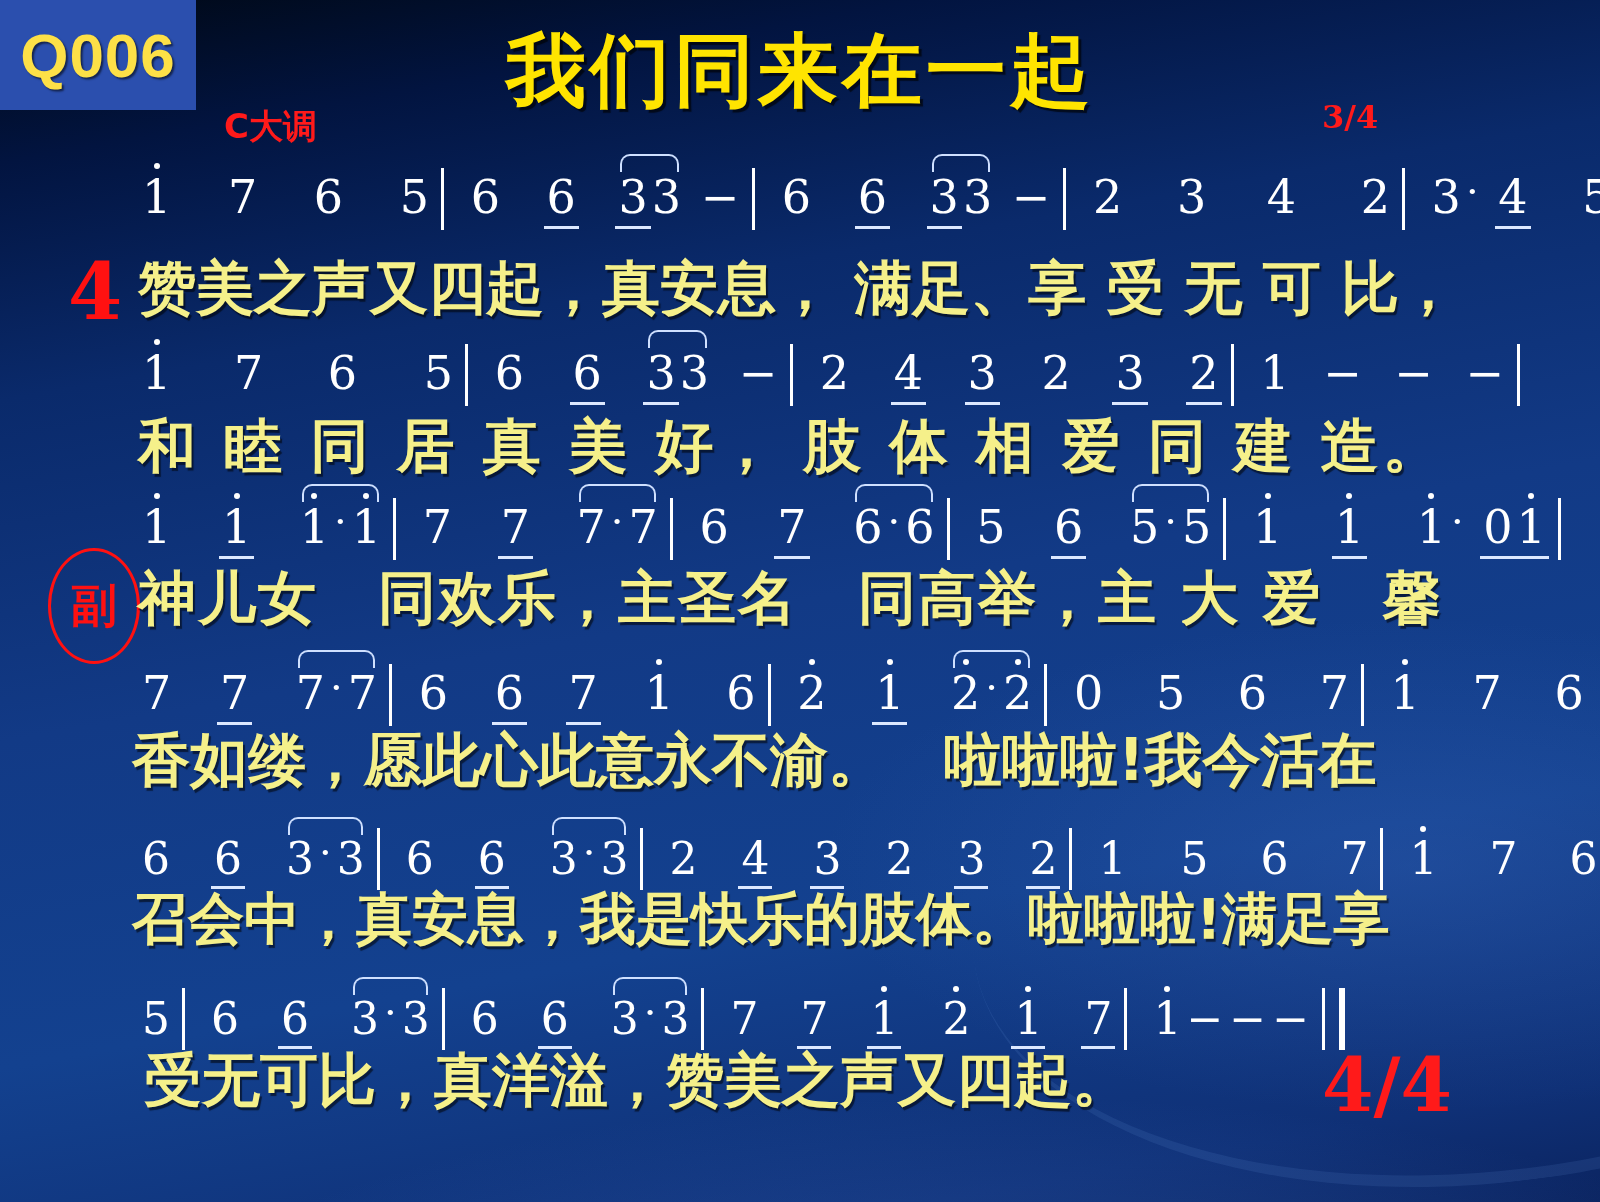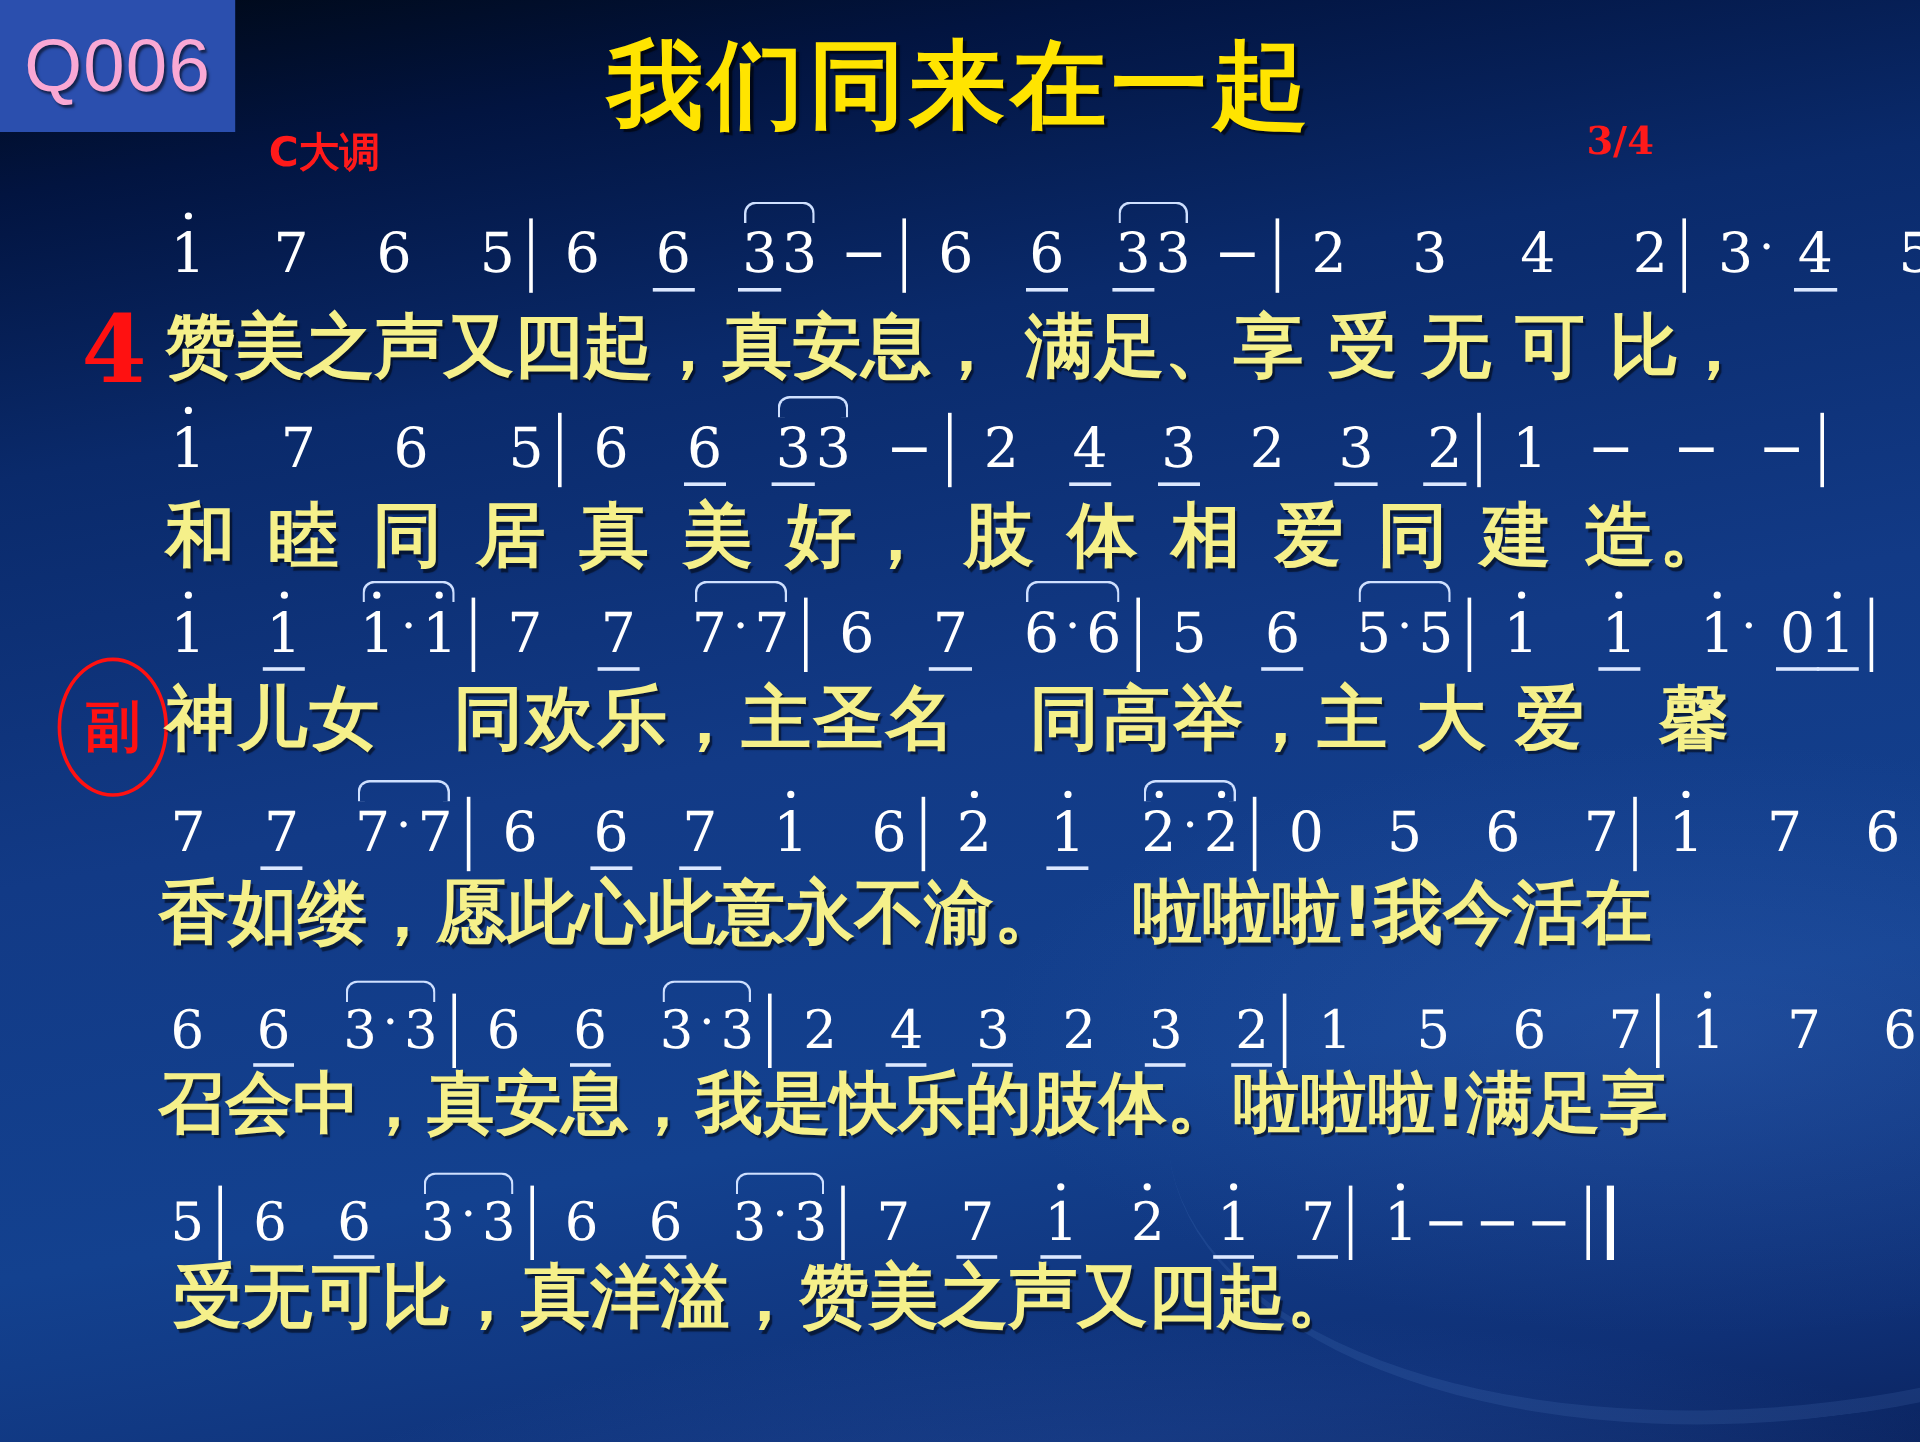--- a/index.html
+++ b/index.html
@@ -21,21 +21,21 @@
   .sw1{right:-340px;bottom:-210px;width:900px;height:520px;border-width:0 0 26px 0;border-bottom-color:rgba(120,165,235,.22);transform:rotate(-11deg);}
   .sw2{right:-300px;bottom:-120px;width:860px;height:430px;border-width:0 0 16px 0;border-bottom-color:rgba(130,175,240,.15);transform:rotate(-15deg);}
   .sw3{right:-420px;bottom:20px;width:1050px;height:560px;border-width:0 0 12px 0;border-bottom-color:rgba(110,155,225,.13);transform:rotate(-7deg);}
 
   
   #code-badge{
     position:absolute;left:0;top:0;width:196px;height:110px;
     background:#2b4fae;display:flex;align-items:center;justify-content:center;
   }
   #code-badge span{
-    color:#f9a8d4;font-size:62px;font-weight:normal;letter-spacing:1px;
+    color:#fde047;font-size:62px;font-weight:bold;letter-spacing:1px;
     text-shadow:2px 2px 2px rgba(0,0,0,.55);
     font-family:"Liberation Sans","DejaVu Sans",sans-serif;
   }
 
   #title{
     position:absolute;left:0;top:18px;width:1600px;text-align:center;
     color:#ffe400;font-size:80px;font-weight:bold;letter-spacing:4px;
     text-shadow:3px 3px 1px rgba(0,0,0,.65);
     font-family:"DejaVu Sans","Liberation Sans",sans-serif;
   }
@@ -110,24 +110,25 @@
   <div class="swoosh sw2"></div>
   <div class="swoosh sw3"></div>
 
   <div id="code-badge">
     <span>Q006</span>
   </div>
 
   <div id="title">我们同来在一起</div>
   <div id="key-sig">C大调</div>
   <div id="time-sig-top">3/4</div>
+  <div id="time-sig-bottom">4/4</div>
   <div id="verse-num">4</div>
   <div id="chorus-mark">副</div>
 
-  <div class="notes" style="top:176px;text-align:center;">
+  <div class="notes" style="top:162px;text-align:center;">
     <span class="n hi">1</span><span class="sp" style="width:38px"></span>
     <span class="n">7</span><span class="sp" style="width:38px"></span>
     <span class="n">6</span><span class="sp" style="width:38px"></span>
     <span class="n">5</span><span class="bar"></span>
     <span class="n">6</span><span class="sp" style="width:28px"></span>
     <span class="n u8">6</span><span class="sp" style="width:24px"></span>
     <span class="tie"><span class="n u8">3</span><span class="n">3</span></span>
     <span class="dash">−</span><span class="bar"></span>
     <span class="n">6</span><span class="sp" style="width:28px"></span>
     <span class="n u8">6</span><span class="sp" style="width:24px"></span>

